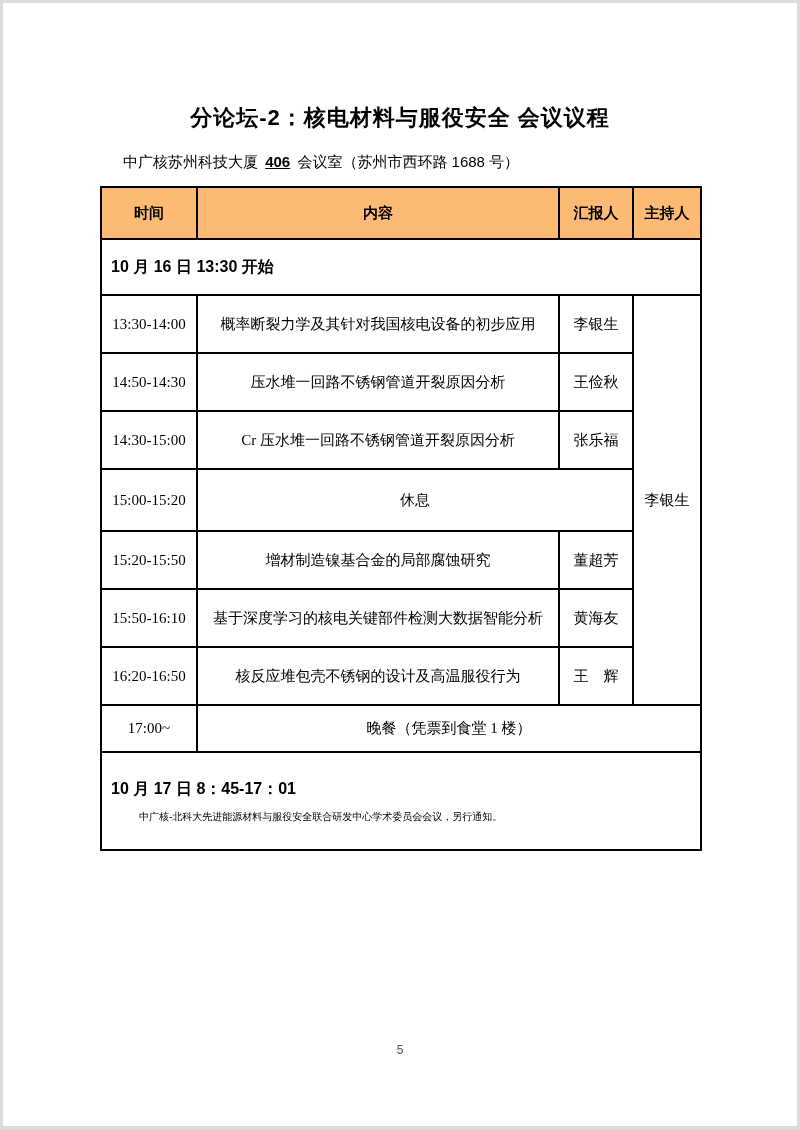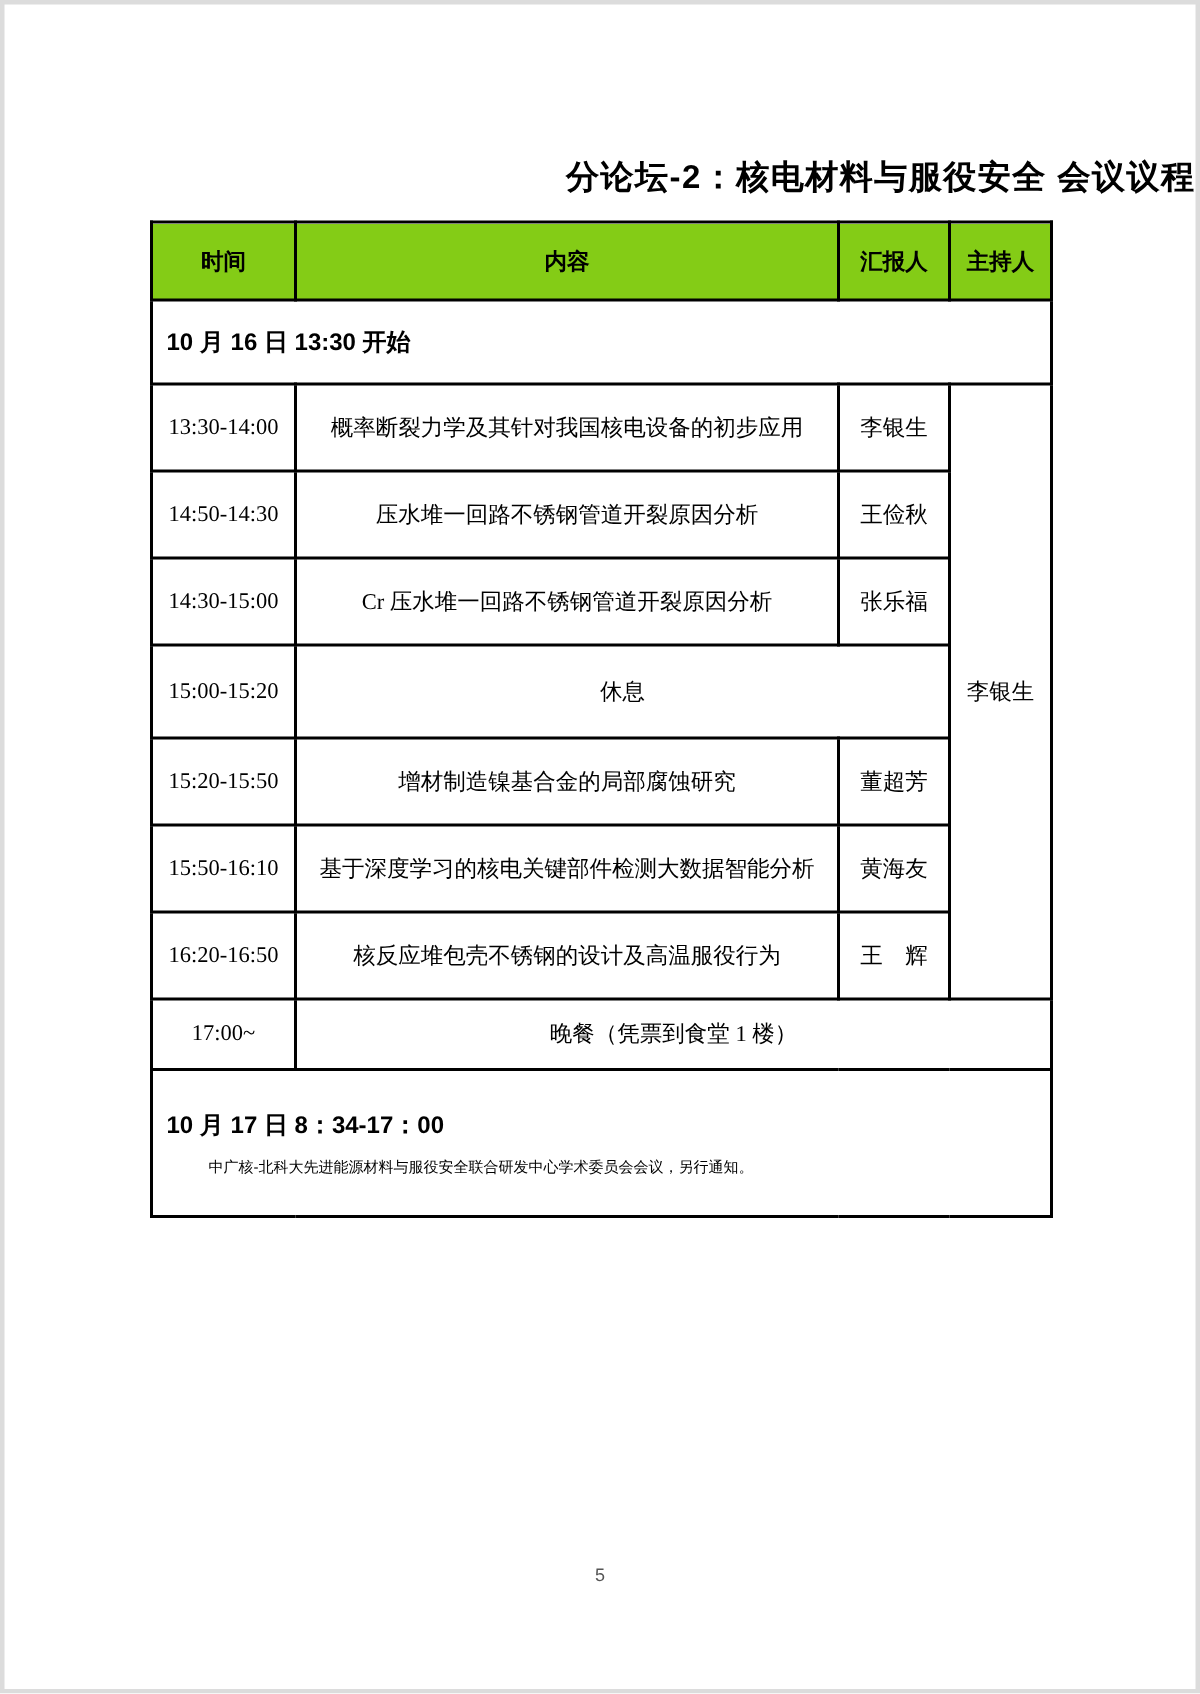--- a/index.html
+++ b/index.html
@@ -13,21 +13,21 @@
     height: 1129px;
     background: #ffffff;
     border: 3px solid #dcdcdc;
     box-sizing: border-box;
     font-family: "Liberation Sans", "DejaVu Sans", sans-serif;
     color: #000000;
     overflow: hidden;
   }
   .doc-title {
     margin-top: 100px;
-    text-align: right;
+    text-align: center;
     font-size: 22px;
     font-weight: bold;
     letter-spacing: 1px;
   }
   .venue-line {
     margin: 20px 0 0 120px;
     font-size: 15px;
   }
   .venue-room {
     font-weight: bold;
@@ -47,21 +47,21 @@
     vertical-align: middle;
     font-size: 15px;
     font-weight: normal;
     overflow: hidden;
   }
   .col-time    { width: 96px;  }
   .col-content { width: 362px; }
   .col-speaker { width: 74px;  }
   .col-chair   { width: 68px;  }
   tr.r-header th {
-    background: #84cc16;
+    background: #fdba74;
     font-weight: bold;
     height: 50px;
     font-size: 15px;
   }
   tr.r-date td {
     height: 54px;
     text-align: left;
     padding-left: 9px;
     font-weight: bold;
     font-size: 16px;
@@ -97,20 +97,25 @@
     color: #555555;
   }
 </style>
 </head>
 <body>
 
 <div class="page">
 
   <div class="doc-title">分论坛-2：核电材料与服役安全 会议议程</div>
 
+  <div class="venue-line">
+    <span>中广核苏州科技大厦</span>
+    <span class="venue-room">406</span>
+    <span>会议室（苏州市西环路 1688 号）</span>
+  </div>
 
   <table class="agenda">
     <colgroup>
       <col class="col-time">
       <col class="col-content">
       <col class="col-speaker">
       <col class="col-chair">
     </colgroup>
 
     <tbody>
@@ -167,21 +172,21 @@
       <td class="cell-speaker">王　辉</td>
     </tr>
 
     <tr class="r-dinner">
       <td class="cell-time">17:00~</td>
       <td class="cell-topic" colspan="3">晚餐（凭票到食堂 1 楼）</td>
     </tr>
 
     <tr class="r-day2">
       <td colspan="4">
-        <div class="day2-heading">10 月 17 日 8：34-17：00</div>
+        <div class="day2-heading">10 月 17 日 8：45-17：01</div>
         <div class="day2-note">中广核-北科大先进能源材料与服役安全联合研发中心学术委员会会议，另行通知。</div>
       </td>
     </tr>
   </tbody>
     </table>
 
   <div class="page-number">5</div>
 
 </div>
 

